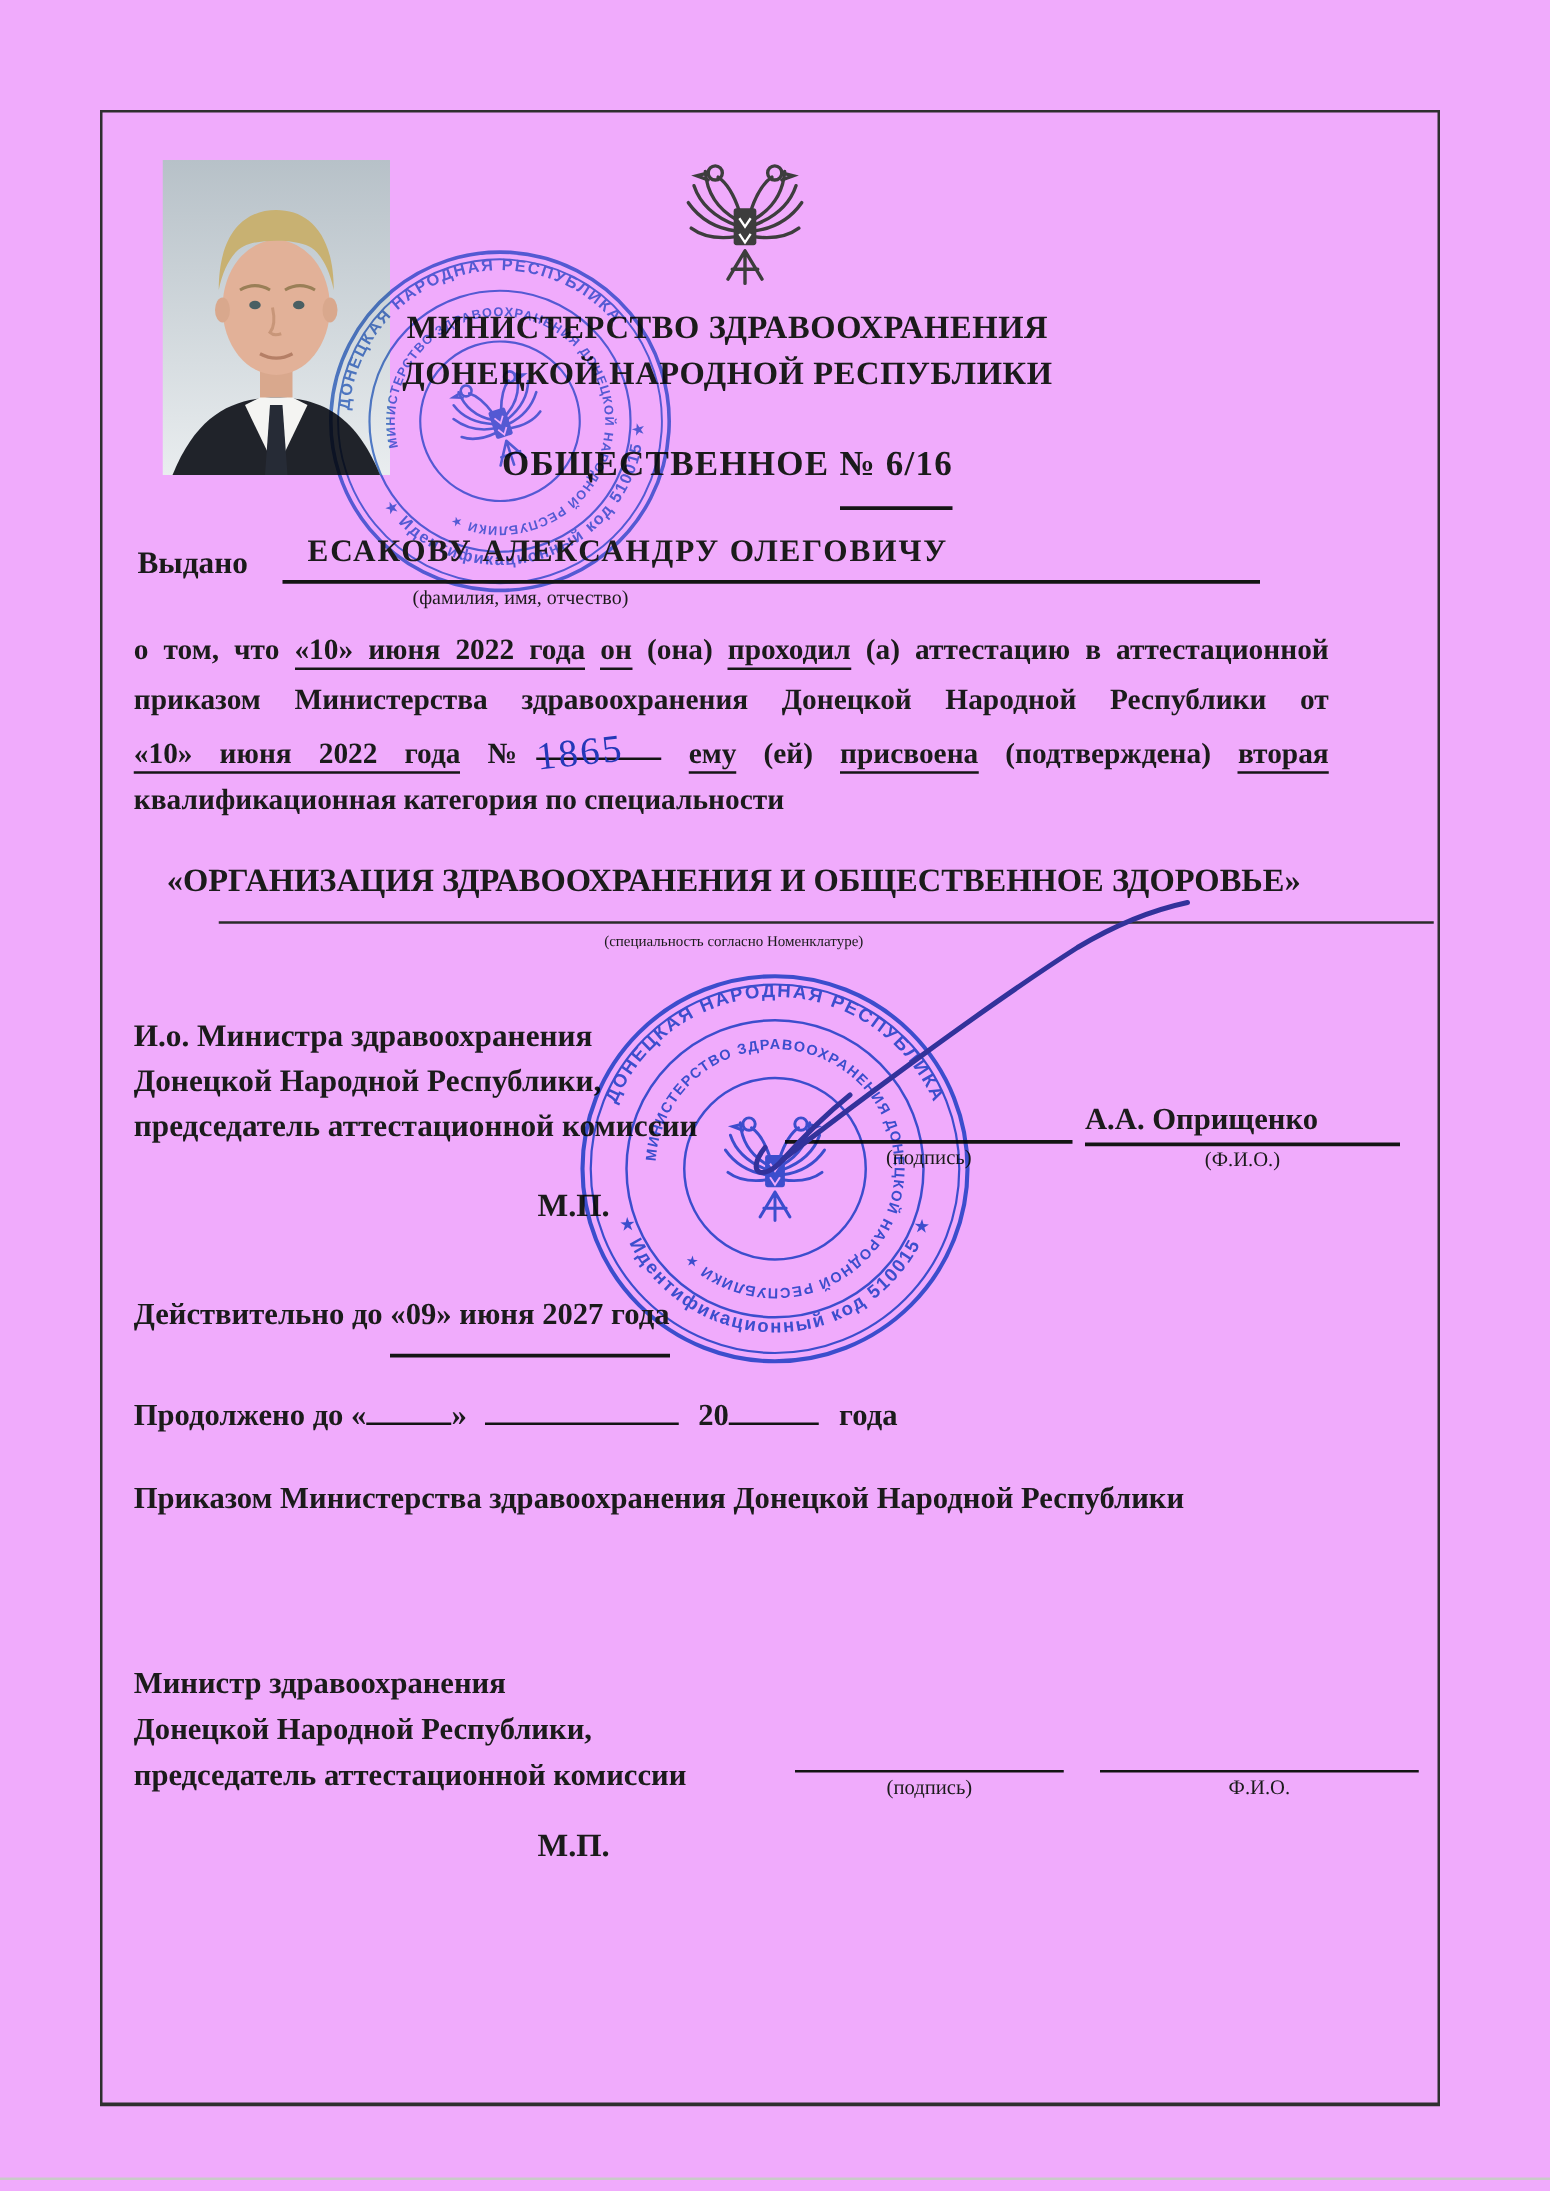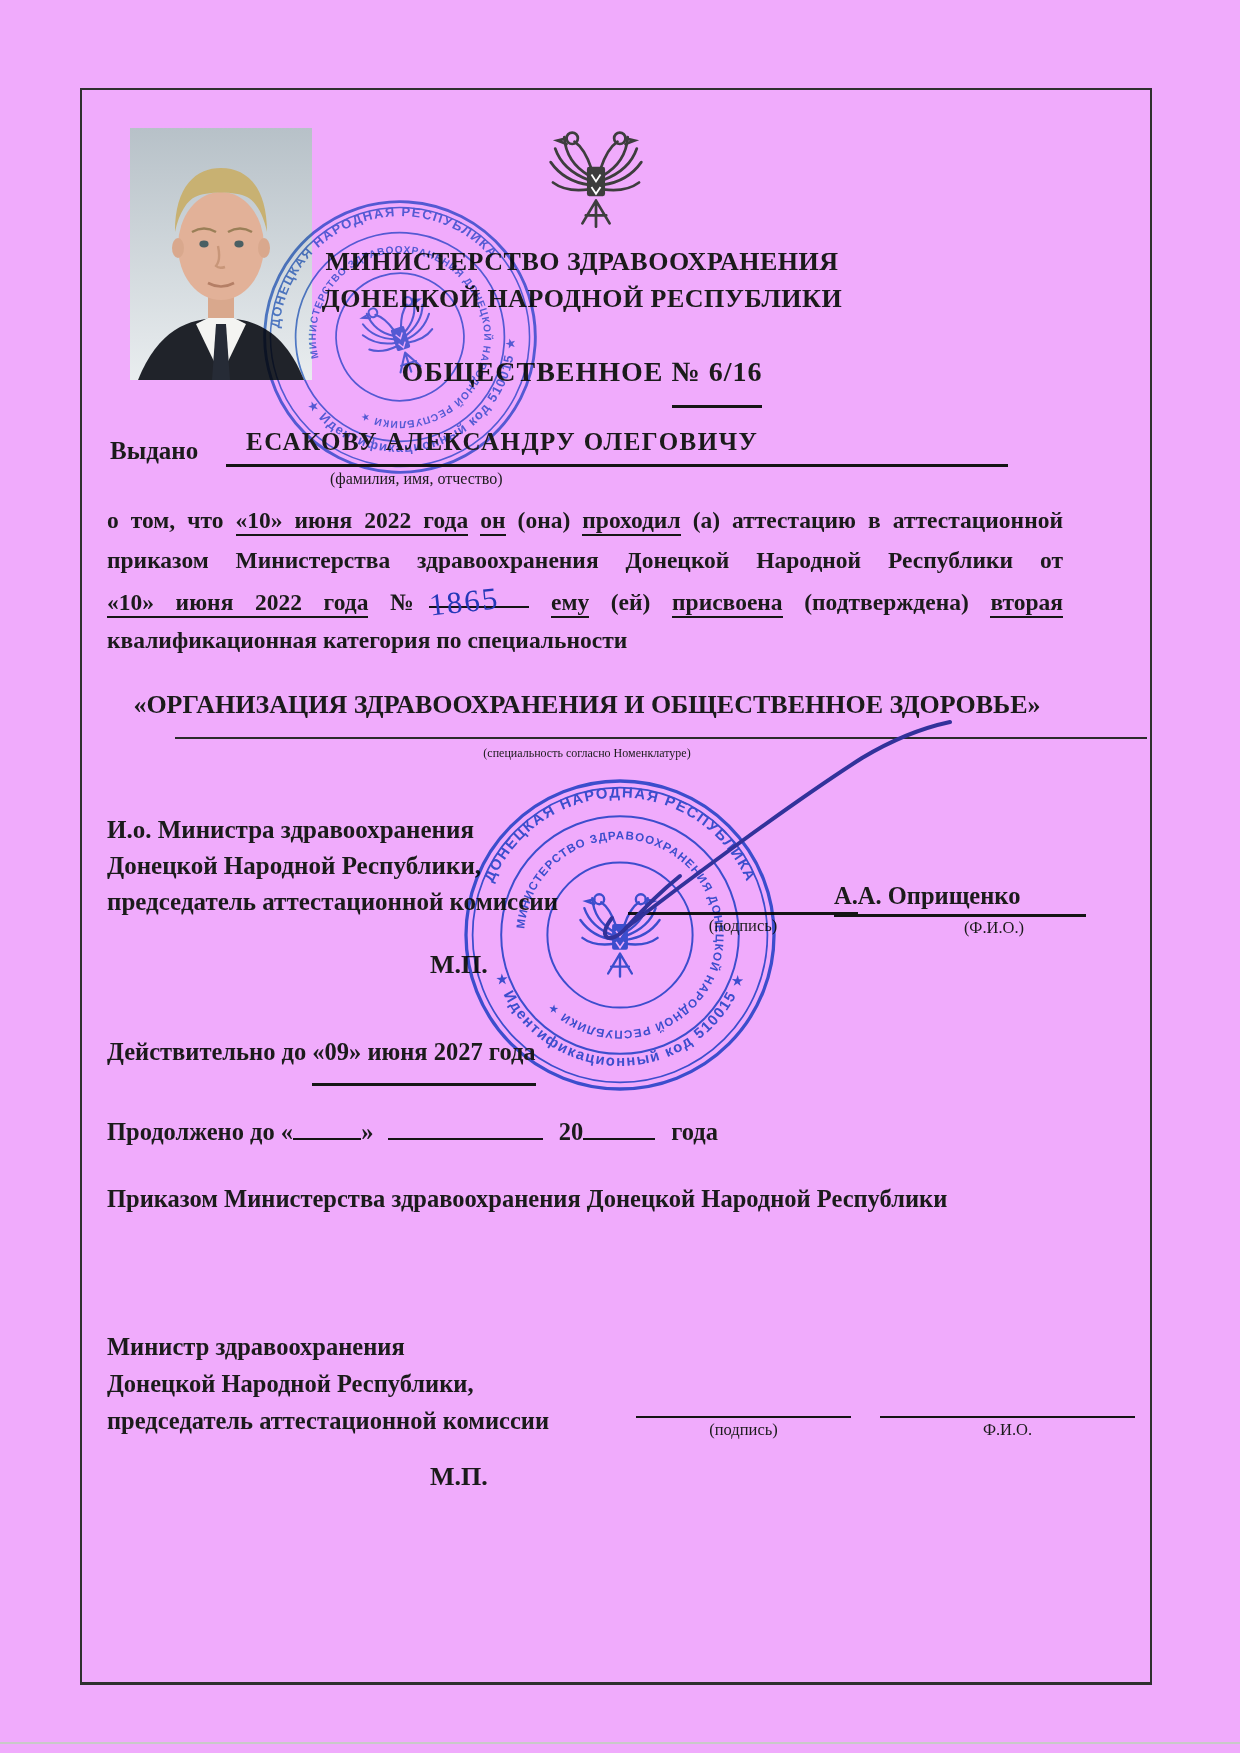--- a/index.html
+++ b/index.html
@@ -20,21 +20,21 @@
   .para{left:107px;top:500px;width:956px;font-size:23.5px;font-weight:700;line-height:40px;}
   .jline{text-align:justify;text-align-last:justify;height:40px;white-space:nowrap;}
   .blank{display:inline-block;border-bottom:2.5px solid #141414;height:26px;vertical-align:baseline;}
   .hand{display:inline-block;color:#2438b8;font-size:31px;font-weight:400;transform:rotate(-6deg) translateY(2px);letter-spacing:2px;}
   .spec-title{left:77px;top:690px;width:1020px;text-align:center;font-size:26px;font-weight:700;}
   .spec-rule{left:175px;top:737px;width:972px;border-top:2.5px solid #2b2b2b;height:0;}
   .spec-caption{left:77px;top:746px;width:1020px;text-align:center;font-size:12px;}
   .signer1{left:107px;top:812px;font-size:25px;font-weight:700;line-height:36px;}
   .sigline1{left:628px;top:886px;width:230px;height:26px;border-bottom:3px solid #141414;}
   .sigcap1{left:628px;top:916px;width:230px;text-align:center;font-size:16.5px;}
-  .fio-name{left:834px;top:882px;width:252px;height:32px;border-bottom:3px solid #141414;font-size:24.5px;font-weight:700;}
+  .fio-name{left:868px;top:882px;width:252px;height:32px;border-bottom:3px solid #141414;font-size:24.5px;font-weight:700;}
   .fiocap1{left:868px;top:918px;width:252px;text-align:center;font-size:16.5px;}
   .mp1{left:430px;top:950px;font-size:26px;font-weight:700;}
   .valid{left:107px;top:1038px;font-size:24.5px;font-weight:700;}
   .ext{left:107px;top:1112px;font-size:24.5px;font-weight:700;}
   .order1{left:107px;top:1185px;font-size:24.5px;font-weight:700;}
   .order2{left:107px;top:1228px;font-size:24.5px;font-weight:700;}
   .signer2{left:107px;top:1328px;font-size:24.5px;font-weight:700;line-height:37px;}
   .sigline2{left:636px;top:1390px;width:215px;height:26px;border-bottom:2.5px solid #141414;}
   .sigcap2{left:636px;top:1420px;width:215px;text-align:center;font-size:16.5px;}
   .fioline2{left:880px;top:1390px;width:255px;height:26px;border-bottom:2.5px solid #141414;}

